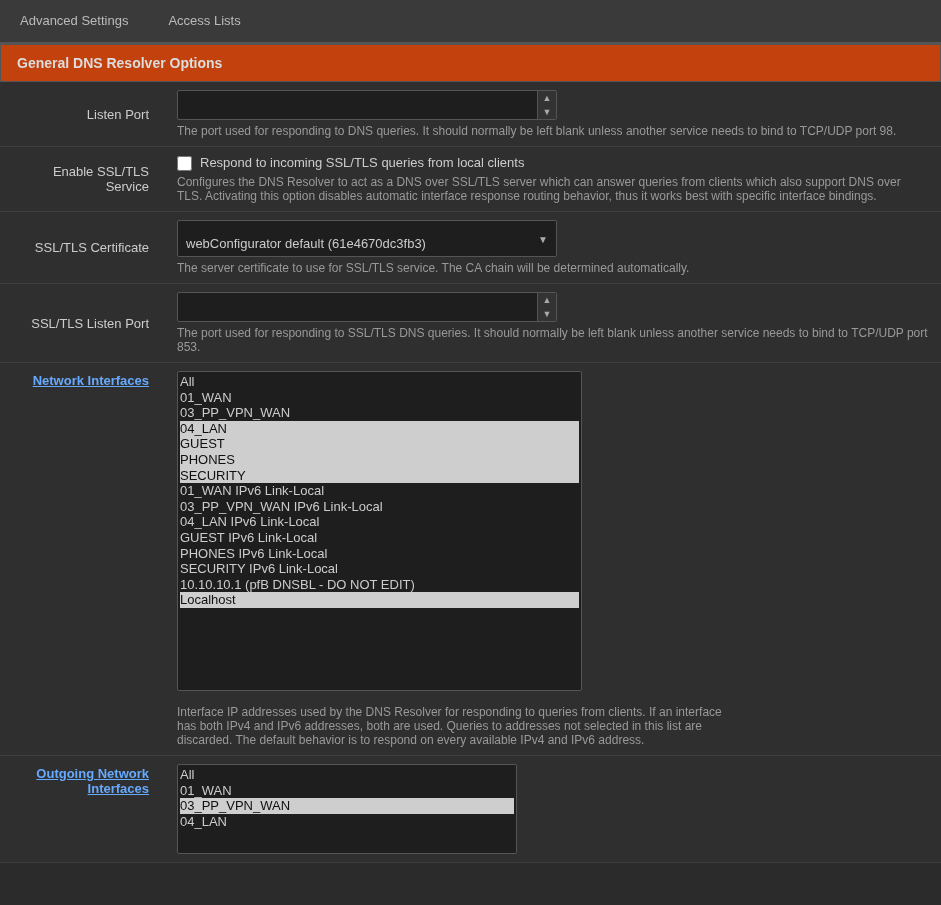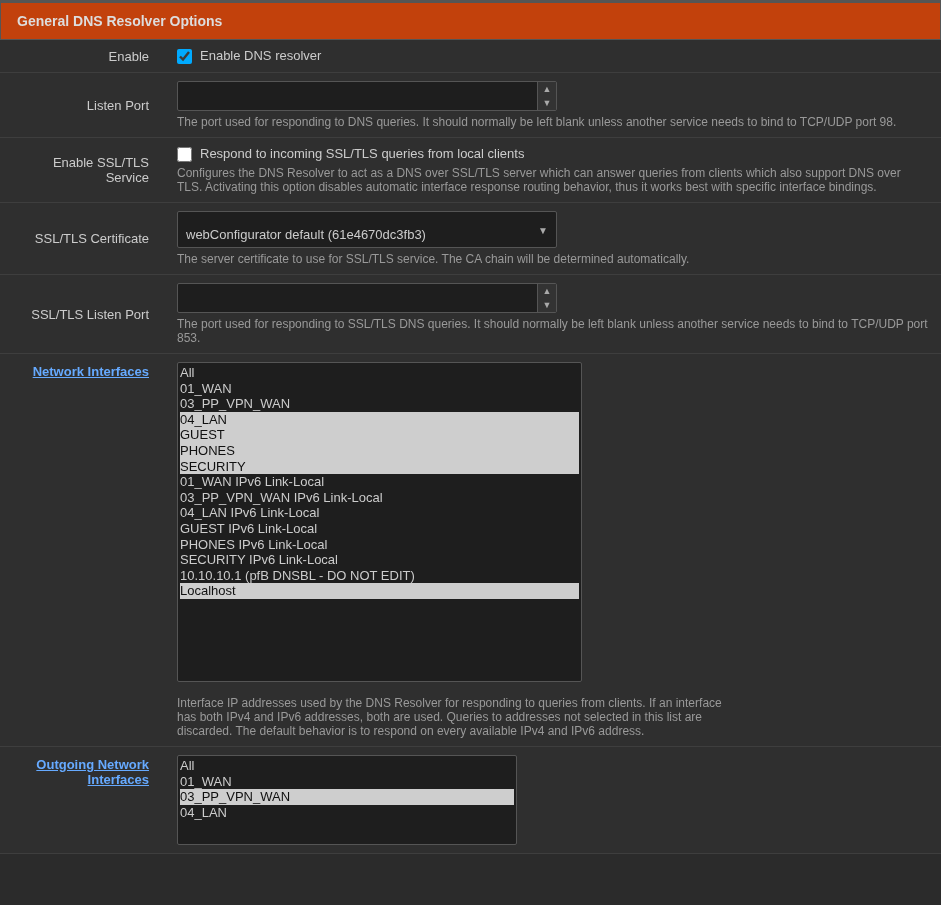--- a/index.html
+++ b/index.html
@@ -172,40 +172,35 @@
       background: #1e1e1e;
       color: #ccc;
       font-size: 13px;
       overflow-y: scroll;
     }
   </style>
 </head>
 <body>
 
 <div class="tabs">
+  <div class="tab">
+    <span>Advanced Settings</span>
+  </div>
+  <div class="tab">
+    <span>Access Lists</span>
+  </div>
 </div>
 
 <div class="section-header">
   <span>General DNS Resolver Options</span>
 </div>
 
 <table class="form-table">
   <tbody>
 
-    <tr>
-      <td class="label-cell">
-        <span>Enable</span>
-      </td>
-      <td class="value-cell">
-        <div class="checkbox-row">
-          <input type="checkbox" checked="" style="">
-          <span>Enable DNS resolver</span>
-        </div>
-      </td>
-    </tr>
 
     <tr>
       <td class="label-cell">
         <span>Listen Port</span>
       </td>
       <td class="value-cell">
         <div class="spin-input-wrap">
           <input type="text" style="">
           <div class="spin-arrows">
             <button>▲</button>

